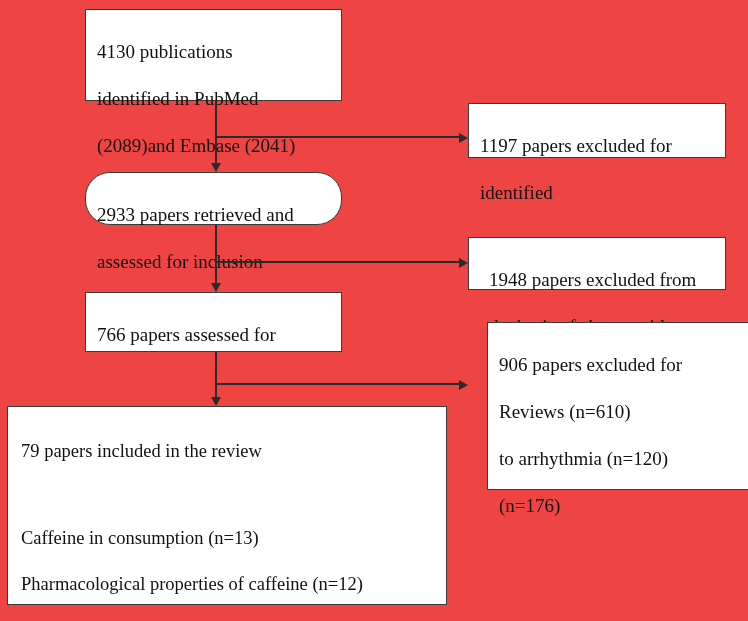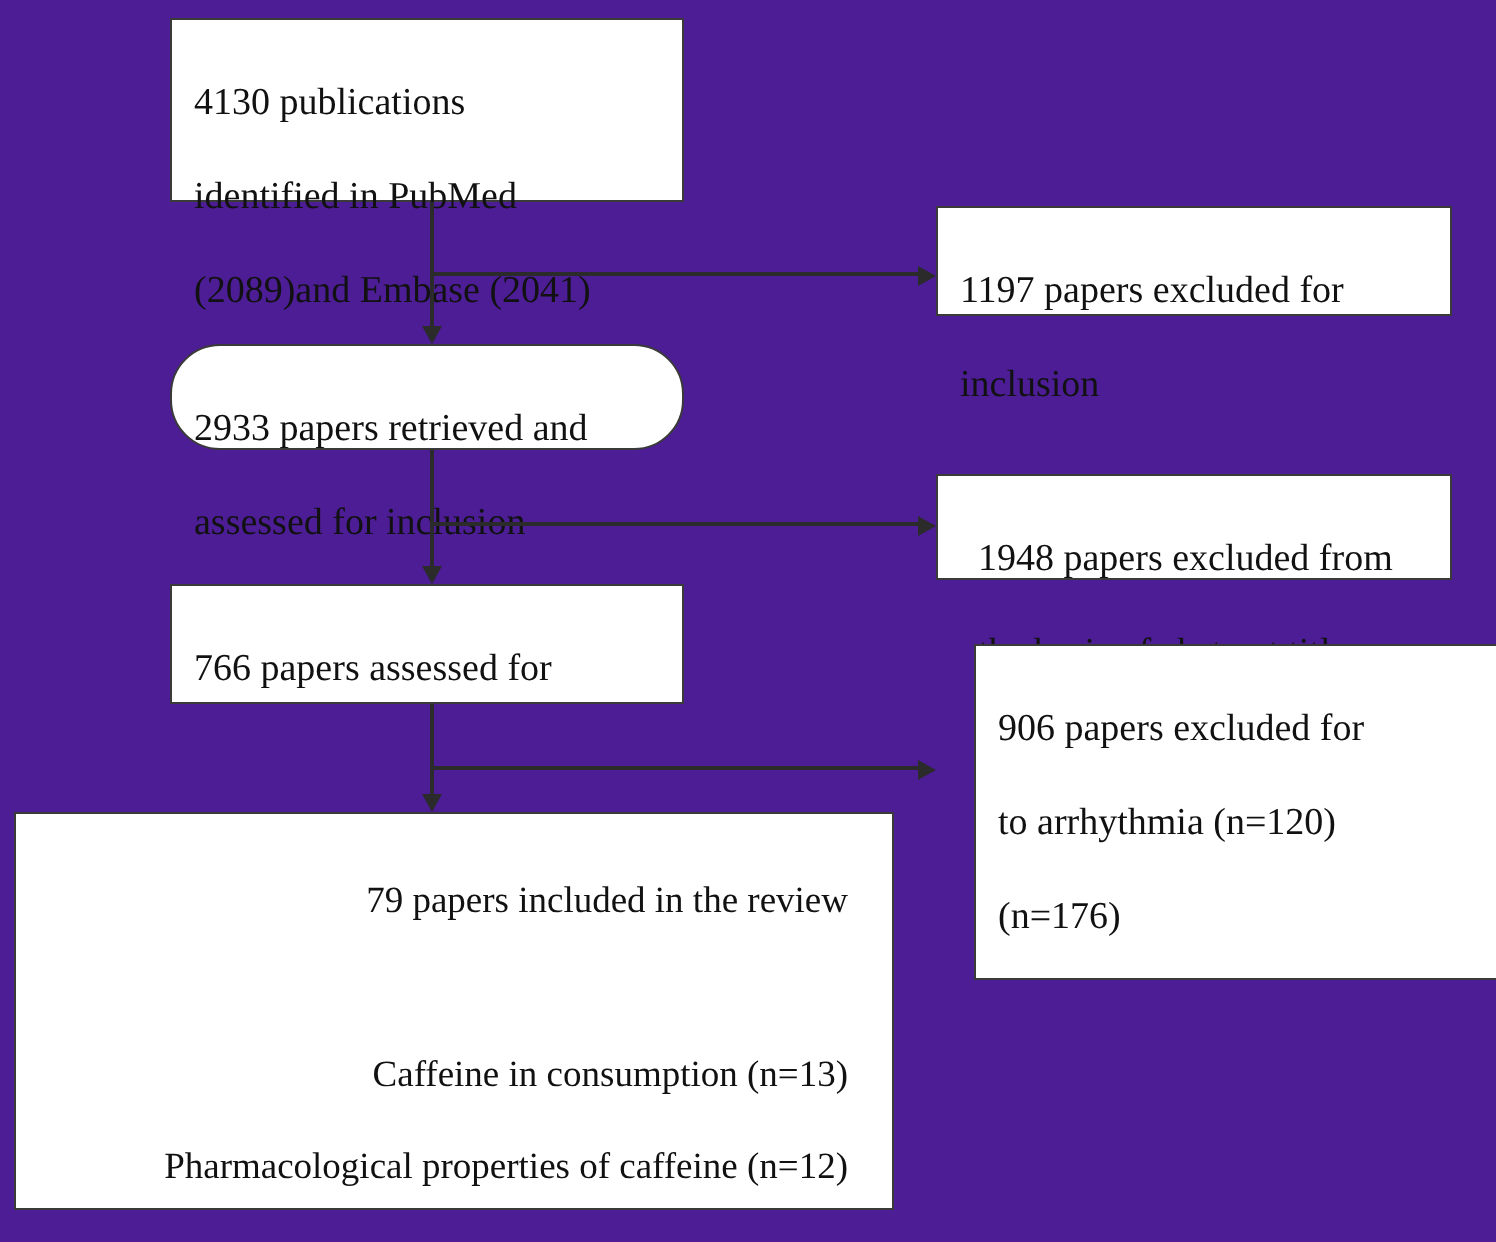--- a/index.html
+++ b/index.html
@@ -5,21 +5,21 @@
 <style>
   html, body {
     margin: 0;
     padding: 0;
     background: #ffffff;
   }
   #canvas {
     position: relative;
     width: 748px;
     height: 621px;
-    background: #4c1d95;
+    background: #ef4444;
     font-family: "Liberation Serif", "DejaVu Serif", serif;
     color: #111111;
     overflow: hidden;
   }
   .node {
     position: absolute;
     box-sizing: border-box;
     border: 1.6px solid #3a3a3a;
     background: #ffffff;
     padding: 6px 9px 6px 11px;
@@ -29,21 +29,21 @@
     white-space: pre-line;
   }
   .node .line { display: block; }
   .node .spacer { display: block; height: 18px; }
 
   
   #node-identification { left: 85px;  top: 9px;   width: 257px; height: 92px; }
   #node-retrieved      { left: 85px;  top: 172px; width: 257px; height: 53px; border-radius: 25px; }
   #node-eligibility    { left: 85px;  top: 292px; width: 257px; height: 60px; }
   #node-included       { left: 7px;   top: 406px; width: 440px; height: 199px;
-                         font-size: 18.5px; padding: 10px 22px 6px 13px; text-align: right; }
+                         font-size: 18.5px; padding: 10px 22px 6px 13px; }
   #node-dup-excluded   { left: 468px; top: 103px; width: 258px; height: 55px; }
   #node-abstract-excluded { left: 468px; top: 237px; width: 258px; height: 53px; padding-left: 20px; }
   #node-reason-excluded   { left: 487px; top: 322px; width: 269px; height: 168px; }
 
   
   .conn {
     position: absolute;
     background: #2b2b2b;
   }
   .vline { width: 1.7px; }
@@ -70,39 +70,40 @@
 <div id="canvas">
 
   <div class="node" id="node-identification">
     <span class="line">4130 publications</span>
     <span class="line">identified in PubMed</span>
     <span class="line">(2089)and Embase (2041)</span>
   </div>
 
   <div class="node" id="node-dup-excluded">
     <span class="line">1197 papers excluded for</span>
-    <span class="line">inclusion</span>
+    <span class="line">identified</span>
   </div>
 
   <div class="node" id="node-retrieved">
     <span class="line">2933 papers retrieved and</span>
     <span class="line">assessed for inclusion</span>
   </div>
 
   <div class="node" id="node-abstract-excluded">
     <span class="line">1948 papers excluded from</span>
     <span class="line">the basis of abstract title</span>
   </div>
 
   <div class="node" id="node-eligibility">
     <span class="line">766 papers assessed for</span>
   </div>
 
   <div class="node" id="node-reason-excluded">
     <span class="line">906 papers excluded for</span>
+    <span class="line">Reviews (n=610)</span>
     <span class="line">to arrhythmia (n=120)</span>
     <span class="line">(n=176)</span>
   </div>
 
   <div class="node" id="node-included">
     <span class="line">79 papers included in the review</span>
     <span class="spacer"></span>
     <span class="line">Caffeine in consumption (n=13)</span>
     <span class="line">Pharmacological properties of caffeine (n=12)</span>
     <span class="line">Caffeine on the cardiovascular system (n=22)</span>

